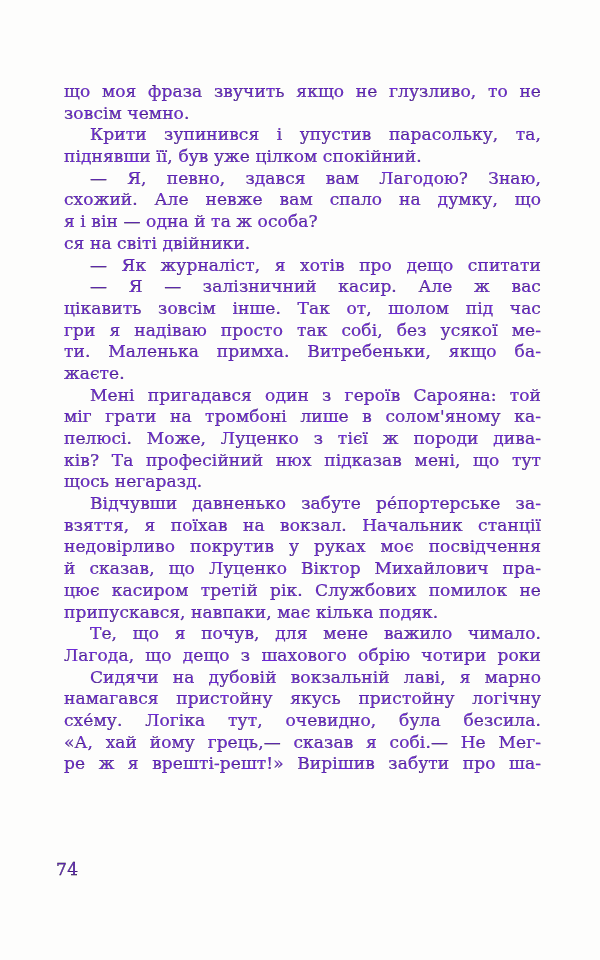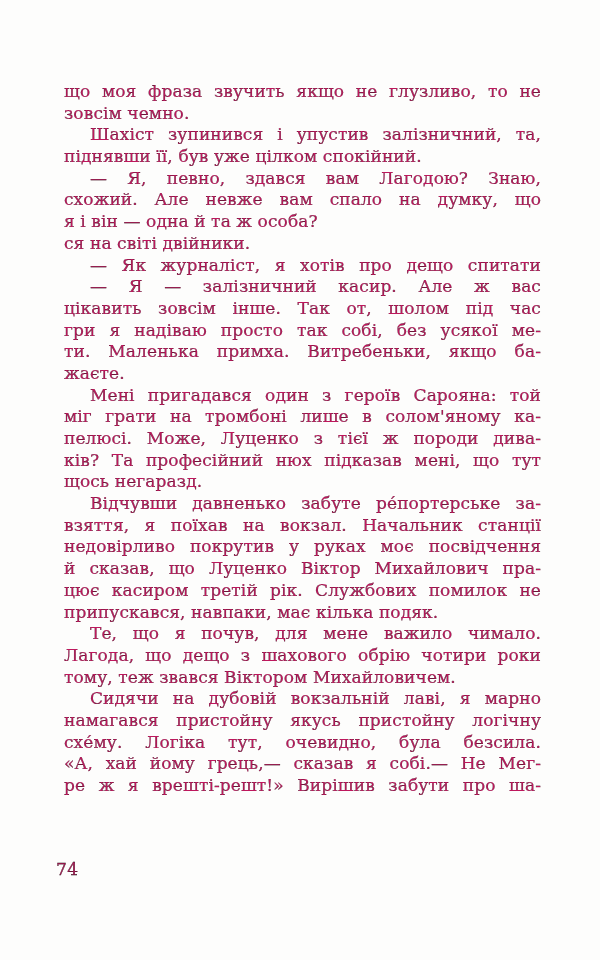--- a/index.html
+++ b/index.html
@@ -10,21 +10,21 @@
     width: 600px;
     height: 960px;
     background: #ffffff;
   }
   .page {
     position: relative;
     width: 600px;
     height: 960px;
     background: #fdfdfc;
     font-family: "DejaVu Serif", "Liberation Serif", serif;
-    color: #be185d;
+    color: #6d28d9;
     overflow: hidden;
   }
   .text-block {
     position: absolute;
     left: 64px;
     top: 81px;
     width: 477px;
   }
   .line {
     font-size: 17px;
@@ -59,21 +59,21 @@
     -webkit-text-stroke: 0.3px #161413;
   }
 </style>
 </head>
 <body>
 
 <div class="page">
   <div class="text-block">
       <div class="line just">що моя фраза звучить якщо не глузливо, то не</div>
       <div class="line">зовсім чемно.</div>
-      <div class="line just ind">Шахіст зупинився і упустив залізничний, та,</div>
+      <div class="line just ind">Крити зупинився і упустив парасольку, та,</div>
       <div class="line">піднявши її, був уже цілком спокійний.</div>
       <div class="line just ind">— Я, певно, здався вам Лагодою? Знаю,</div>
       <div class="line just">схожий. Але невже вам спало на думку, що</div>
       <div class="line">я і він — одна й та ж особа?</div>
       <div class="line">ся на світі двійники.</div>
       <div class="line just ind">— Як журналіст, я хотів про дещо спитати</div>
       <div class="line just ind">— Я — залізничний касир. Але ж вас</div>
       <div class="line just">цікавить зовсім інше. Так от, шолом під час</div>
       <div class="line just">гри я надіваю просто так собі, без усякої ме-</div>
       <div class="line just">ти. Маленька примха. Витребеньки, якщо ба-</div>
@@ -84,21 +84,20 @@
       <div class="line just">ків? Та професійний нюх підказав мені, що тут</div>
       <div class="line">щось негаразд.</div>
       <div class="line just ind">Відчувши давненько забуте ре́портерське за-</div>
       <div class="line just">взяття, я поїхав на вокзал. Начальник станції</div>
       <div class="line just">недовірливо покрутив у руках моє посвідчення</div>
       <div class="line just">й сказав, що Луценко Віктор Михайлович пра-</div>
       <div class="line just">цює касиром третій рік. Службових помилок не</div>
       <div class="line">припускався, навпаки, має кілька подяк.</div>
       <div class="line just ind">Те, що я почув, для мене важило чимало.</div>
       <div class="line just">Лагода, що дещо з шахового обрію чотири роки</div>
-      <div class="line">тому, теж звався Віктором Михайловичем.</div>
       <div class="line just ind">Сидячи на дубовій вокзальній лаві, я марно</div>
       <div class="line just">намагався пристойну якусь пристойну логічну</div>
       <div class="line just">схе́му. Логіка тут, очевидно, була безсила.</div>
       <div class="line just">«А, хай йому грець,— сказав я собі.— Не Мег-</div>
       <div class="line just">ре ж я врешті-решт!» Вирішив забути про ша-</div>
     </div>
   <div class="page-number">74</div>
 </div>
 
 </body></html>

